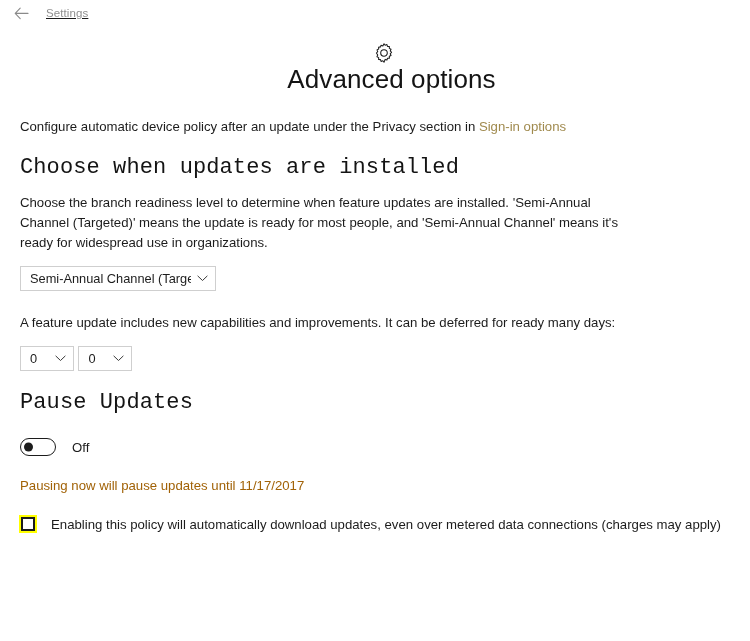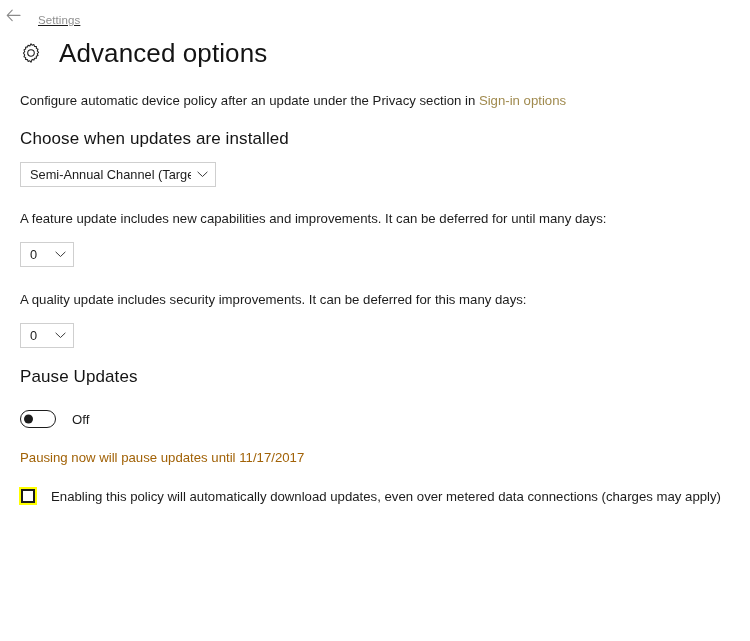--- a/index.html
+++ b/index.html
@@ -13,22 +13,22 @@
     font-family: "Liberation Sans", sans-serif;
     color: #1a1a1a;
     overflow: hidden;
     position: relative;
   }
 
   
   .titlebar {
     height: 26px;
     display: flex;
-    align-items: flex-end;
-    padding-left: 2px;
+    align-items: center;
+    padding-left: 10px;
     box-sizing: border-box;
     text-decoration: underline;
   }
   .back-btn {
     width: 22px;
     height: 22px;
     display: flex;
     align-items: center;
     justify-content: center;
     color: #8a8a8a;
@@ -46,20 +46,21 @@
   .page {
     padding: 0 0 0 20px;
     box-sizing: border-box;
   }
 
   .page-head {
     display: flex;
     align-items: center;
     margin-top: 14px;
     margin-left: -2px;
+    flex-direction: column;
   }
   .gear-icon {
     width: 26px;
     height: 26px;
     flex: 0 0 26px;
     display: flex;
     align-items: center;
     justify-content: center;
     color: #1c1c1c;
   }
@@ -82,25 +83,26 @@
   }
 
   .link {
     color: #a08a4e;
     text-decoration: none;
     cursor: pointer;
     margin-top: 25px;
   }
 
   .section-head {
-    font-size: 17px;
+    font-size: 22px;
     font-weight: 400;
     color: #141414;
     margin-top: 19px;
     letter-spacing: .1px;
+    font-family: Liberation Mono, monospace;
   }
 
   .body-text {
     font-size: 13.2px;
     line-height: 1.52;
     color: #1c1c1c;
     margin-top: 13px;
     max-width: 616px;
   }
 
@@ -227,42 +229,42 @@
     </span>
     <div class="page-title">Advanced options</div>
   </div>
 
   <div class="intro-line">
     <span>Configure automatic device policy after an update under the Privacy section in </span><a class="link">Sign-in options</a>
   </div>
 
   <div class="section-head">Choose when updates are installed</div>
 
+  <div class="body-text">Choose the branch readiness level to determine when feature updates are installed. 'Semi-Annual Channel (Targeted)' means the update is ready for most people, and 'Semi-Annual Channel' means it's ready for widespread use in organizations.</div>
 
   <div class="combo combo-wide">
     <span class="combo-value">Semi-Annual Channel (Targeted)</span>
     <span class="chev">
       <svg width="11" height="7" viewBox="0 0 11 7" fill="none" xmlns="http://www.w3.org/2000/svg">
         <path d="M.9 1.1 L5.5 5.5 L10.1 1.1" stroke="#3a3a3a" stroke-width="1" fill="none" stroke-linecap="round" stroke-linejoin="round"></path>
       </svg>
     </span>
   </div>
 
-  <div class="body-text" style="margin-top:22px;">A feature update includes new capabilities and improvements. It can be deferred for until many days:</div>
+  <div class="body-text" style="margin-top:22px;">A feature update includes new capabilities and improvements. It can be deferred for ready many days:</div>
 
   <div class="combo combo-narrow">
     <span class="combo-value">0</span>
     <span class="chev">
       <svg width="11" height="7" viewBox="0 0 11 7" fill="none" xmlns="http://www.w3.org/2000/svg">
         <path d="M.9 1.1 L5.5 5.5 L10.1 1.1" stroke="#3a3a3a" stroke-width="1" fill="none" stroke-linecap="round" stroke-linejoin="round"></path>
       </svg>
     </span>
   </div>
 
-  <div class="body-text" style="margin-top:23px;">A quality update includes security improvements. It can be deferred for this many days:</div>
 
   <div class="combo combo-narrow">
     <span class="combo-value">0</span>
     <span class="chev">
       <svg width="11" height="7" viewBox="0 0 11 7" fill="none" xmlns="http://www.w3.org/2000/svg">
         <path d="M.9 1.1 L5.5 5.5 L10.1 1.1" stroke="#3a3a3a" stroke-width="1" fill="none" stroke-linecap="round" stroke-linejoin="round"></path>
       </svg>
     </span>
   </div>
 

